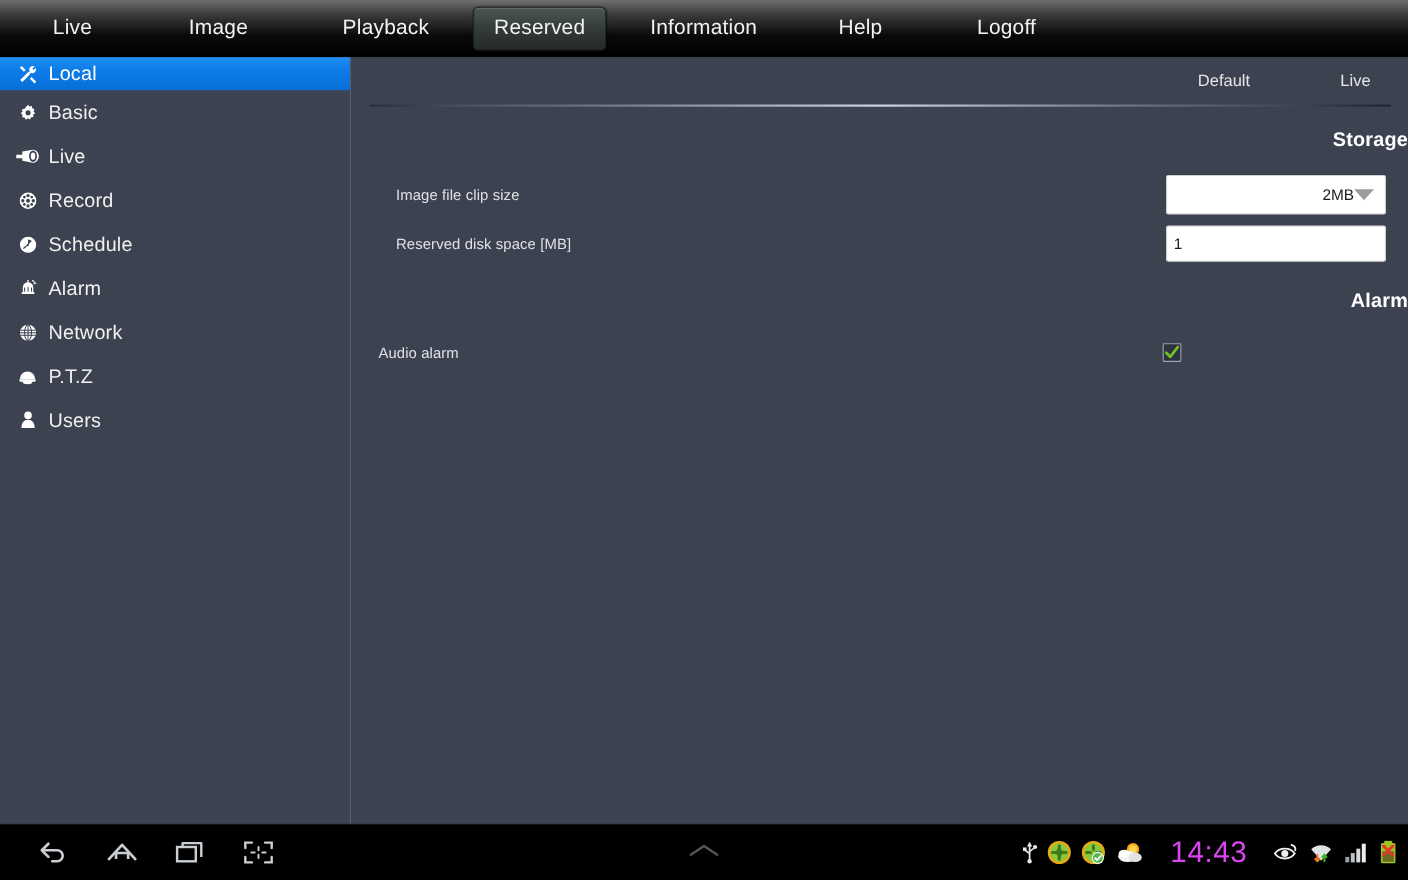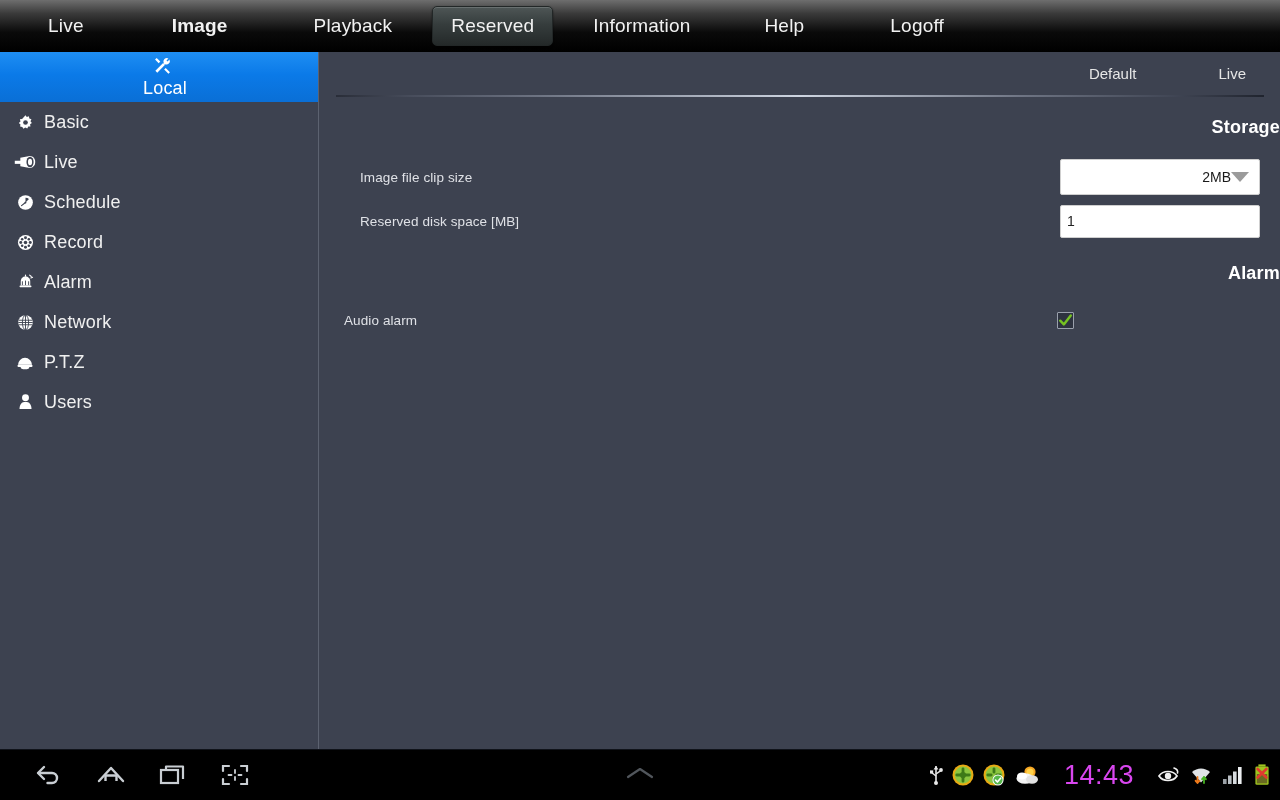--- a/index.html
+++ b/index.html
@@ -39,22 +39,21 @@
     position:absolute; left:0; top:52px; width:319px; height:697px;
     background:#3d4250;
     border-right:1px solid #5c6270;
   }
   .side-item{
     height:40px; display:flex; align-items:center; padding-left:12px;
     cursor:pointer; position:relative;
   }
   .side-item.selected{
     background:linear-gradient(180deg,#1e8ef3 0%,#0b7ae8 45%,#0a6fd6 100%);
-    height:50px;
-    flex-direction:column;
+    height:30px;
   }
   .side-icon{
     width:26px; min-width:26px; height:26px;
     display:flex; align-items:center; justify-content:center;
     margin-right:6px;
   }
   .side-icon svg{ display:block; }
   .side-label{
     font-size:18px; color:#f0f0f0; letter-spacing:.2px;
   }
@@ -153,21 +152,21 @@
   }
 </style>
 </head>
 <body>
 
 <div id="app">
 
   <div class="topnav">
     <div class="topnav-inner" id="topnav-inner">
         <div class="navtab" style="margin-left: 16px;">Live</div>
-        <div class="navtab" style="margin-left: 42px; font-weight: bold;">Image</div>
+        <div class="navtab" style="margin-left: 42px;">Image</div>
         <div class="navtab" style="margin-left: 40px;">Playback</div>
         <div class="navtab active" style="margin-left: 12px;">Reserved</div>
         <div class="navtab" style="margin-left: 12px;">Information</div>
         <div class="navtab" style="margin-left: 28px;">Help</div>
         <div class="navtab" style="margin-left: 40px;">Logoff</div>
       </div>
   </div>
 
   <div class="sidebar" id="sidebar">
       <div class="side-item selected">
@@ -193,48 +192,48 @@
       <div class="side-item">
         <span class="side-icon">
           <svg width="22" height="16" viewBox="0 0 28 18">
       <path d="M1 7.4 L9 7.4 L9 11.4 L1 11.4 Z" fill="#ffffff"></path>
       <path d="M8 3.6 L20 1.4 C24.6 1.4 27 5.2 27 9 C27 12.8 24.6 16.6 20 16.6 L8 14.4 Z" fill="#ffffff"></path>
       <ellipse cx="20.4" cy="9" rx="4.6" ry="6.6" fill="#3d4250"></ellipse>
       <ellipse cx="20.4" cy="9" rx="2.6" ry="4.2" fill="#ffffff"></ellipse>
           </svg>
         </span>
         <span class="side-label">Live</span>
-      </div>
-      <div class="side-item">
-        <span class="side-icon">
-          <svg width="17" height="17" viewBox="0 0 24 24">
-      <circle cx="12" cy="12" r="10.4" fill="#ffffff"></circle>
-      <path d="M12 12 L12 5.2 A6.8 6.8 0 0 1 16.9 7.2 Z" fill="#3d4250"></path>
-      <path d="M12 12 L6.4 16.4" stroke="#3d4250" stroke-width="1.6" stroke-linecap="round"></path>
-      <circle cx="12" cy="12" r="1.3" fill="#3d4250"></circle>
-          </svg>
-        </span>
-        <span class="side-label">Schedule</span>
       </div>
       <div class="side-item">
         <span class="side-icon">
           <svg width="17" height="17" viewBox="0 0 24 24">
       <circle cx="12" cy="12" r="10.6" fill="#ffffff"></circle>
       <circle cx="12" cy="12" r="2.5" fill="#3d4250"></circle>
       <circle cx="12" cy="5.3" r="2.1" fill="#3d4250"></circle>
       <circle cx="12" cy="18.7" r="2.1" fill="#3d4250"></circle>
       <circle cx="5.3" cy="12" r="2.1" fill="#3d4250"></circle>
       <circle cx="18.7" cy="12" r="2.1" fill="#3d4250"></circle>
       <circle cx="7.3" cy="7.3" r="1.8" fill="#3d4250"></circle>
       <circle cx="16.7" cy="16.7" r="1.8" fill="#3d4250"></circle>
       <circle cx="16.7" cy="7.3" r="1.8" fill="#3d4250"></circle>
       <circle cx="7.3" cy="16.7" r="1.8" fill="#3d4250"></circle>
           </svg>
         </span>
         <span class="side-label">Record</span>
+      </div>
+      <div class="side-item">
+        <span class="side-icon">
+          <svg width="17" height="17" viewBox="0 0 24 24">
+      <circle cx="12" cy="12" r="10.4" fill="#ffffff"></circle>
+      <path d="M12 12 L12 5.2 A6.8 6.8 0 0 1 16.9 7.2 Z" fill="#3d4250"></path>
+      <path d="M12 12 L6.4 16.4" stroke="#3d4250" stroke-width="1.6" stroke-linecap="round"></path>
+      <circle cx="12" cy="12" r="1.3" fill="#3d4250"></circle>
+          </svg>
+        </span>
+        <span class="side-label">Schedule</span>
       </div>
       <div class="side-item">
         <span class="side-icon">
           <svg width="17" height="18" viewBox="0 0 24 24">
       <path d="M12 4.4 C15.9 4.4 18.7 7.4 18.7 11.2 L18.7 17 L5.3 17 L5.3 11.2 C5.3 7.4 8.1 4.4 12 4.4 Z" fill="#ffffff"></path>
       <rect x="3.6" y="17" width="16.8" height="2.3" rx="1" fill="#ffffff"></rect>
       <path d="M11.2 1.6 h1.6 v3 h-1.6 Z" fill="#ffffff"></path>
       <path d="M7.6 11 v5.4 M12 10 v6.4 M16.4 11 v5.4" stroke="#3d4250" stroke-width="1.3"></path>
       <path d="M17.8 2.2 L20.2 4.2" stroke="#ffffff" stroke-width="1.5" stroke-linecap="round"></path>
       <path d="M19.6 6.3 L22 5.4" stroke="#ffffff" stroke-width="1.5" stroke-linecap="round"></path>

